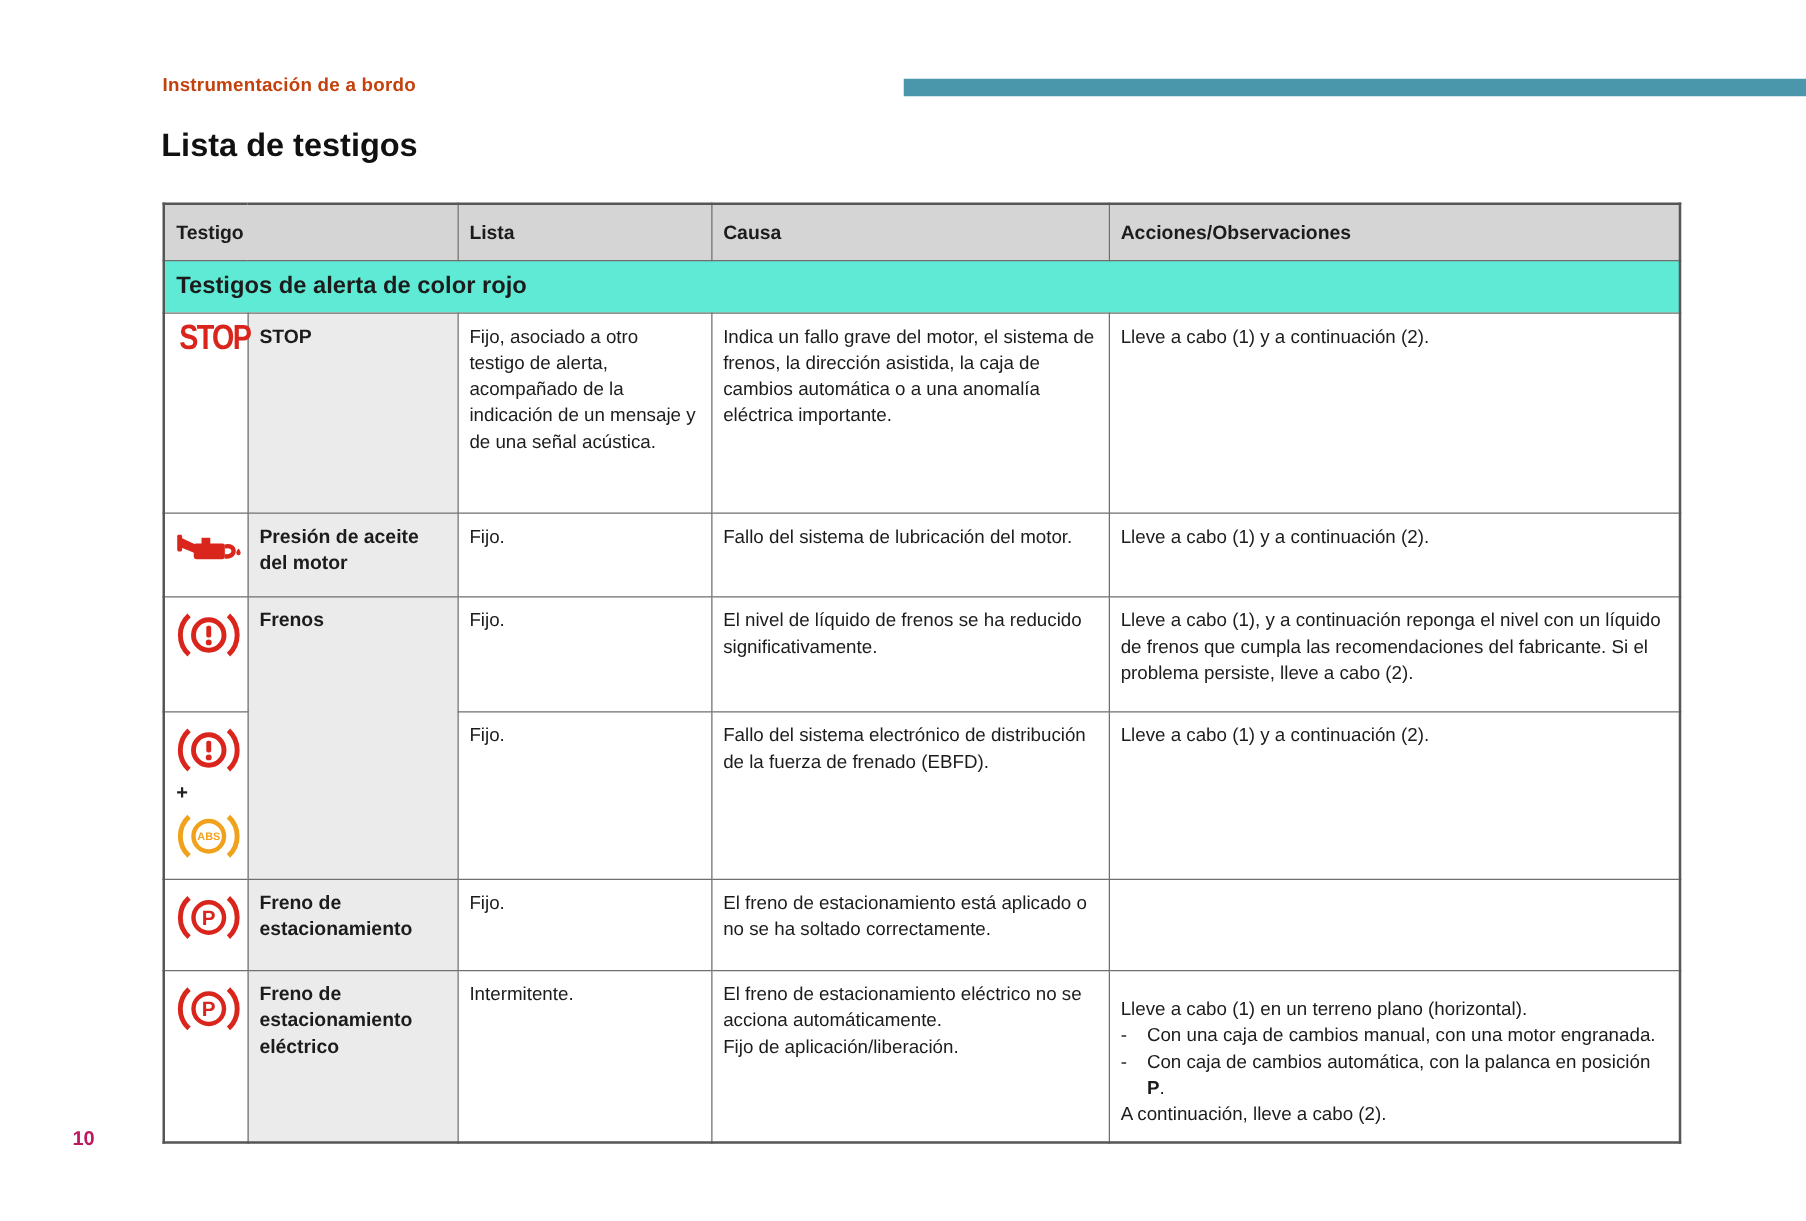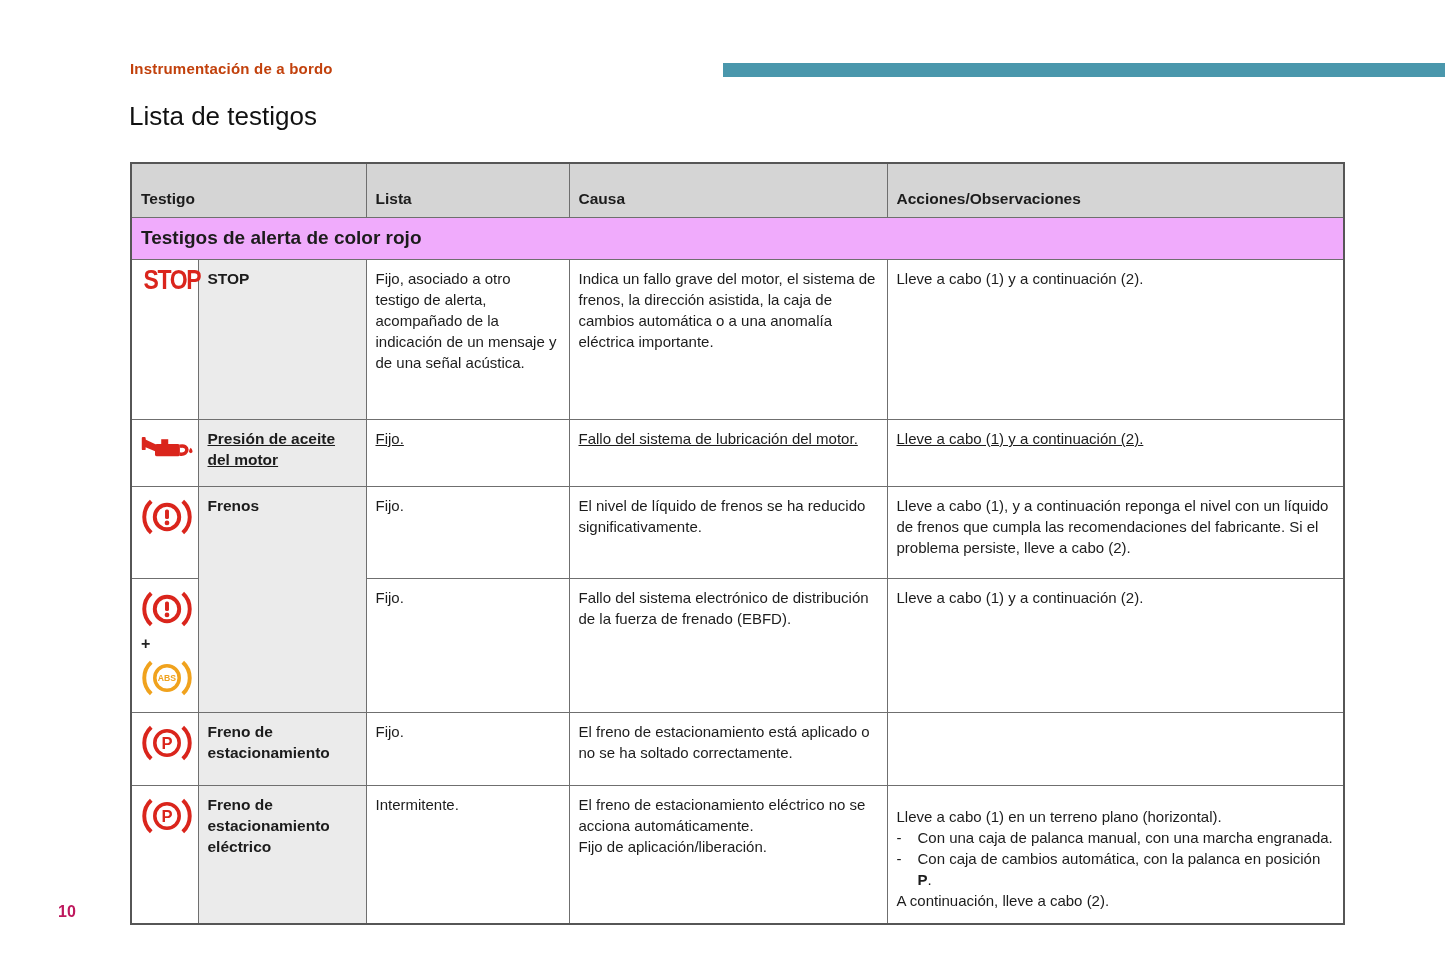--- a/index.html
+++ b/index.html
@@ -9,21 +9,21 @@
   .breadcrumb {
     position: absolute; left: 130px; top: 60px;
     font-size: 15px; font-weight: bold; color: #c2410c; letter-spacing: .2px;
   }
   .accent-bar {
     position: absolute; left: 723px; right: 0; top: 63px; height: 14px;
     background: var(--accent, #4a97ac);
   }
   .page-title {
     position: absolute; left: 129px; top: 101px;
-    font-size: 26px; font-weight: normal; color: #111;
+    font-size: 26px; font-weight: bold; color: #111;
   }
   .page-number {
     position: absolute; left: 58px; top: 903px;
     font-size: 16px; font-weight: bold; color: #be185d;
   }
 
   table.warn {
     position: absolute; left: 130px; top: 162px; width: 1213px;
     border-collapse: collapse; table-layout: fixed;
     border: 2px solid #565656;
@@ -31,45 +31,45 @@
   }
   table.warn td, table.warn th {
     border: 1px solid #6f6f6f;
     vertical-align: top;
     padding: 8px 10px 8px 9px;
     text-align: left;
   }
   tr.r-head th {
     background: #d5d5d5;
     font-size: 15.5px; font-weight: bold;
-    padding-top: 24px;
+    padding-top: 12px;
   }
   tr.r-section td {
     font-size: 19px; font-weight: bold;
     padding-top: 9px;
-    background: #f0abfc;
+    background: #5eead4;
   }
   td.icon-cell { text-align: center; padding: 10px 2px 4px 2px; background: #fff; }
   td.name-cell { background: #ebebeb; font-weight: bold; font-size: 15.5px; }
 
   .stop-text {
     color: var(--red, #da251c);
     font-weight: bold; font-size: 25px; letter-spacing: -1.5px;
     display: inline-block; transform: scale(.92, 1.12); transform-origin: center top;
   }
   .sym { color: var(--red, #da251c); display: block; margin: 0 auto; }
   .sym.amber { color: var(--amber, #f0a21d); }
   .plus-sign { display: block; font-size: 16px; font-weight: bold; color: #222; margin: 2px 0 2px 0; }
 
   .dash-item { display: flex; }
   .dash-item .dm { width: 30px; flex: 0 0 30px; padding-left: 9px; }
   .dash-item .dt { flex: 1; }
 
   .r-stop    { height: 160px; }
-  .r-oil     { height: 67px; text-decoration: underline;  }
+  .r-oil     { height: 67px;  }
   .r-brake1  { height: 92px; margin-top: 16px;  }
   .r-brake2  { height: 134px; }
   .r-park    { height: 73px;  }
   .r-epark   { height: 138px; }
   tr.r-head    { height: 45px; }
   tr.r-section { height: 42px; }
 </style>
 </head>
 <body>
 
@@ -190,21 +190,21 @@
     <td class="name-cell">Freno de estacionamiento eléctrico</td>
     <td>Intermitente.</td>
     <td>
       <div>El freno de estacionamiento eléctrico no se acciona automáticamente.</div>
       <div>Fijo de aplicación/liberación.</div>
     </td>
     <td style="padding-left:0; padding-right:8px;">
       <div style="padding-left:9px;margin-top:12px;">Lleve a cabo (1) en un terreno plano (horizontal).</div>
       <div class="dash-item">
         <span class="dm">-</span>
-        <span class="dt">Con una caja de palanca manual, con una marcha engranada.</span>
+        <span class="dt">Con una caja de cambios manual, con una motor engranada.</span>
       </div>
       <div class="dash-item">
         <span class="dm">-</span>
         <span class="dt"><span>Con caja de cambios automática, con la palanca en posición </span><b>P</b><span>.</span></span>
       </div>
       <div style="padding-left:9px;">A continuación, lleve a cabo (2).</div>
     </td>
   </tr>
 </tbody>
   </table>

